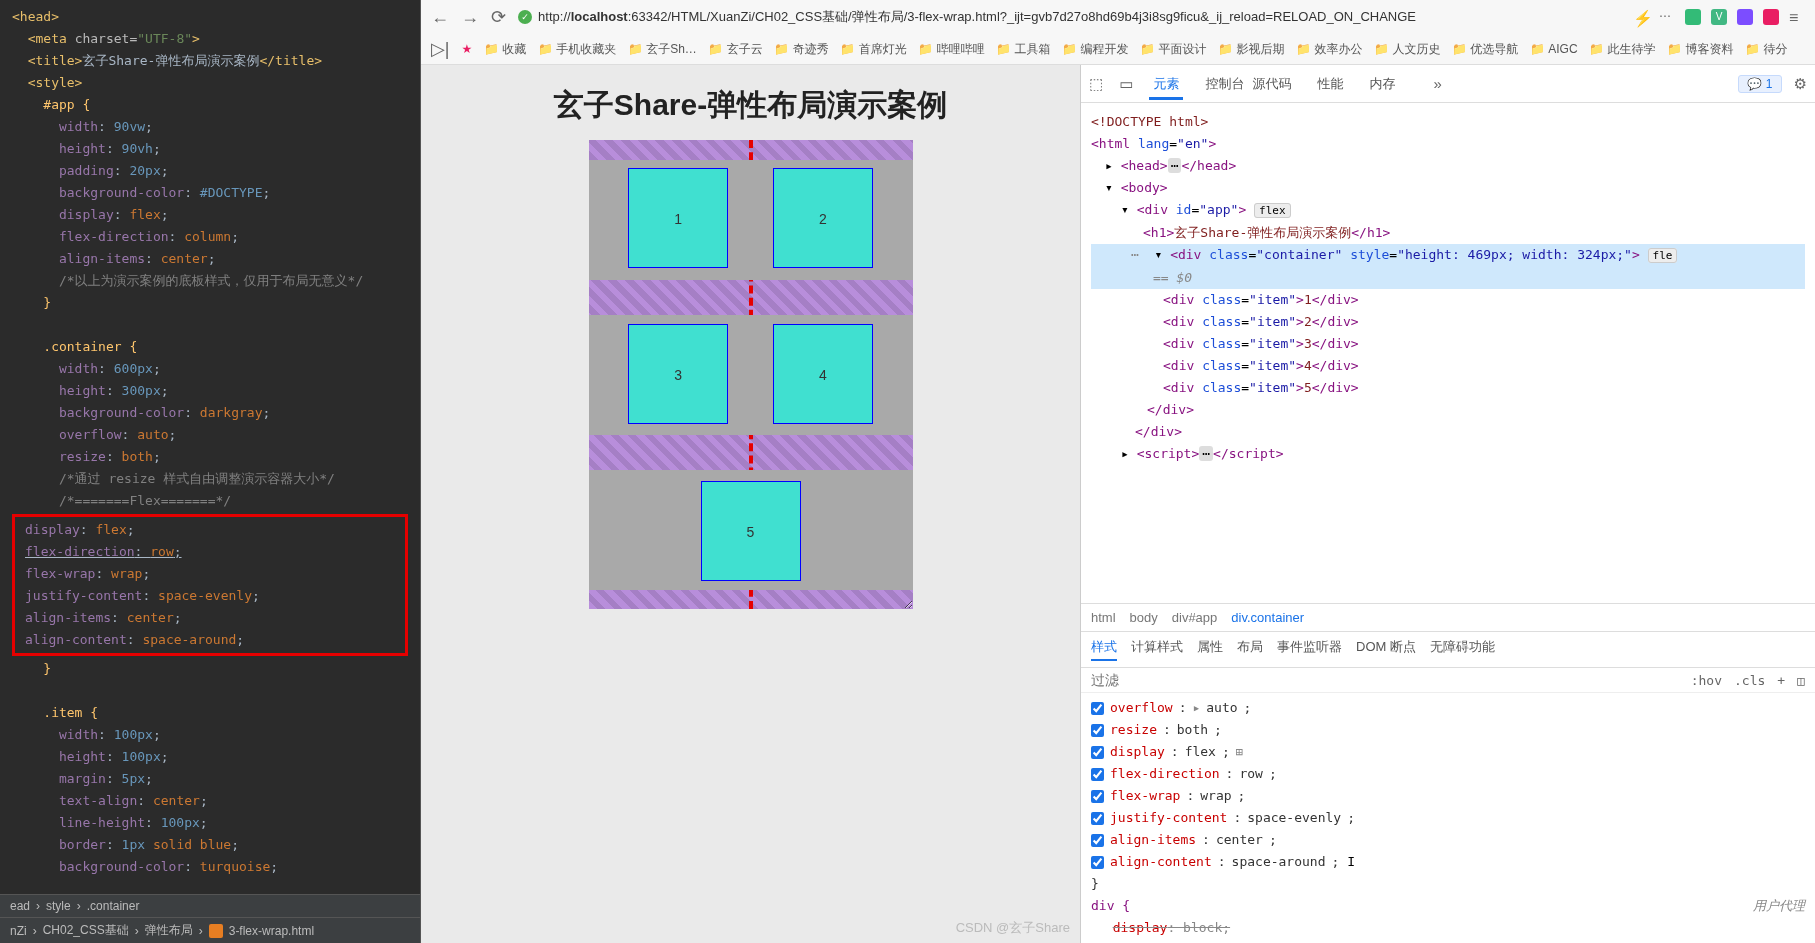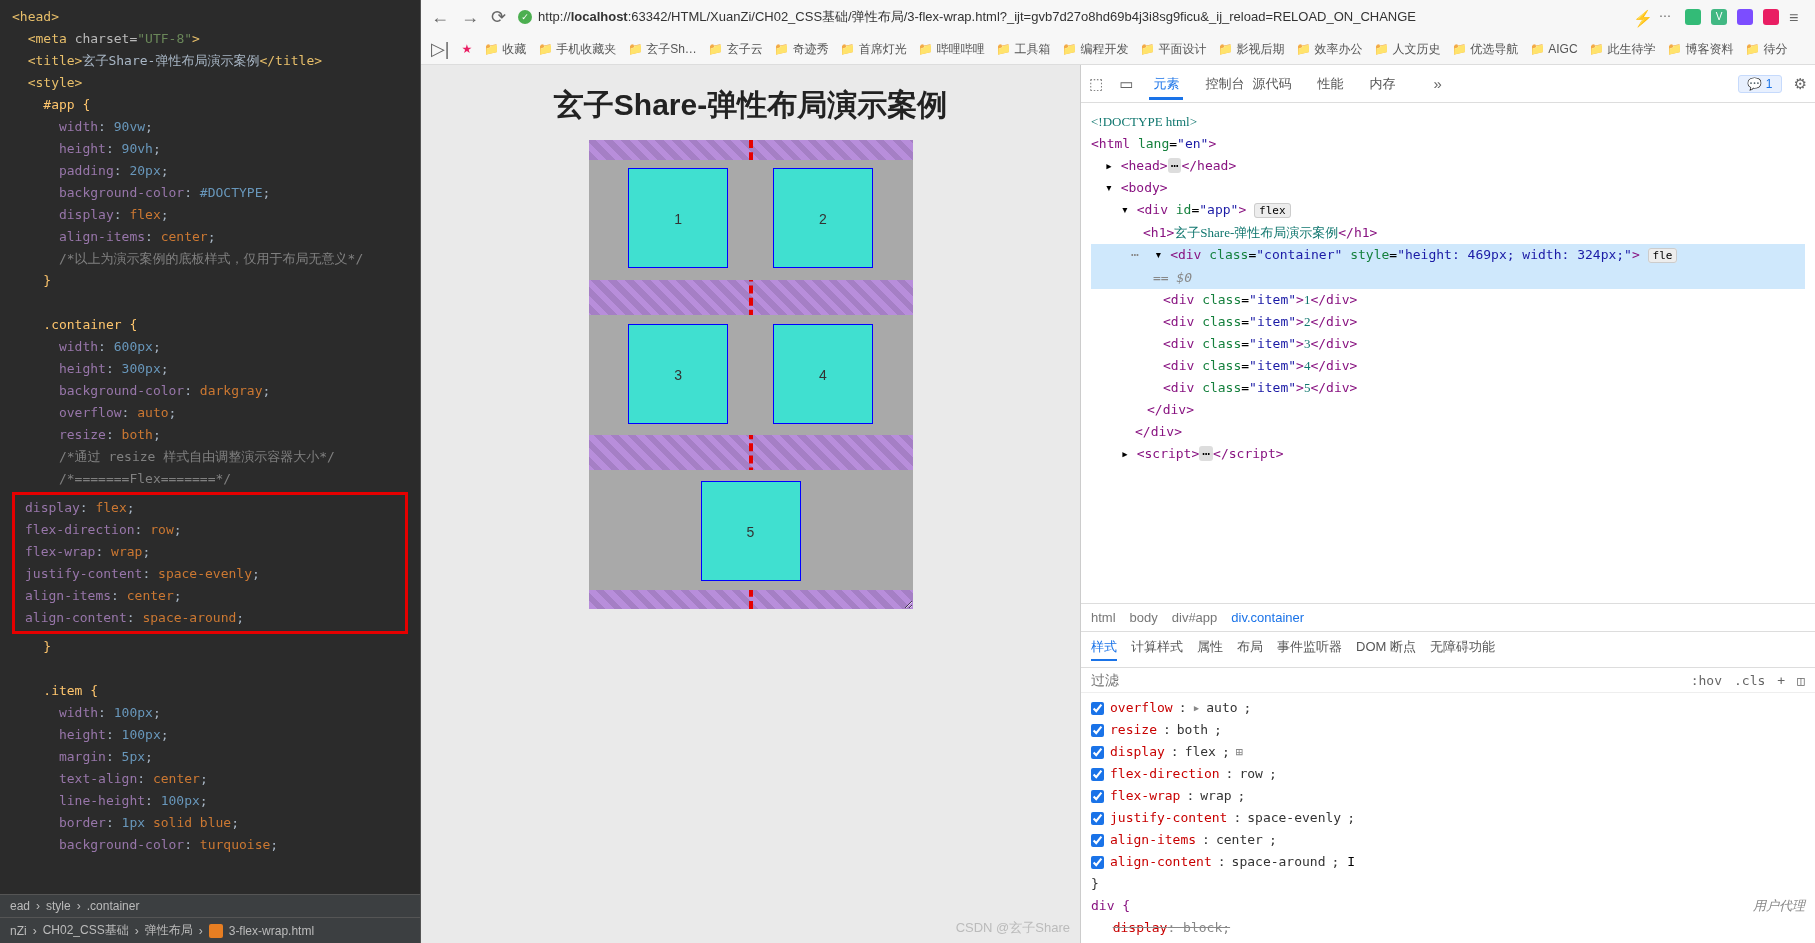--- a/index.html
+++ b/index.html
@@ -55,23 +55,23 @@
 .dt-header { display: flex; align-items: center; border-bottom: 1px solid #ddd; height: 38px; padding: 0 8px; gap: 16px; }
 .dt-header .tab { color: #555; padding: 6px 4px; }
 .dt-header .tab.active { color: #1a73e8; border-bottom: 3px solid #1a73e8; }
 .dt-icon { color: #666; font-size: 15px; }
 .dt-right { margin-left: auto; display: flex; gap: 12px; align-items: center; }
 .badge { background: #e8f0fe; color: #1a73e8; border-radius: 3px; padding: 1px 8px; display: flex; gap: 4px; align-items: center; font-size: 12px; border: 1px solid #c6dafc; }
 
 .elements-tree { flex: 1; padding: 8px 10px; font-family: Consolas, monospace; font-size: 13px; line-height: 22px; overflow: auto; }
 .tree-line { white-space: pre; }
 .e-tag { color: #881280; }
-.e-attr { color: #15803d; }
+.e-attr { color: #1d4ed8; }
 .e-val { color: #1a1aa6; }
-.e-txt { color: #0f766e; font-family: Liberation Serif, serif; }
+.e-txt { color: #7f1d1d; }
 .e-flex { background: #ededed; border: 1px solid #ccc; border-radius: 3px; padding: 0 4px; font-size: 11px; }
 .e-sel-row { background: #cfe8fc; }
 .e-dots { background: #ddd; border-radius: 3px; padding: 0 3px; }
 
 .crumbs { border-top: 1px solid #ddd; padding: 6px 10px; display: flex; gap: 14px; color: #777; }
 .crumbs .active { color: #1a73e8; }
 
 .styles-bar { border-top: 1px solid #ddd; display: flex; gap: 14px; padding: 6px 10px; color: #555; }
 .styles-bar .active { color: #1a73e8; border-bottom: 2px solid #1a73e8; padding-bottom: 3px; }
 
@@ -99,35 +99,36 @@
         <div class="code-line"><span class="t-tag">&lt;head&gt;</span></div>
         <div class="code-line"><span class="t-txt">  </span><span class="t-tag">&lt;meta </span><span class="t-attr">charset=</span><span class="t-str">"UTF-8"</span><span class="t-tag">&gt;</span></div>
         <div class="code-line"><span class="t-txt">  </span><span class="t-tag">&lt;title&gt;</span><span class="t-txt">玄子Share-弹性布局演示案例</span><span class="t-tag">&lt;/title&gt;</span></div>
         <div class="code-line"><span class="t-txt">  </span><span class="t-tag">&lt;style&gt;</span></div>
         <div class="code-line"><span class="t-txt">    </span><span class="t-sel">#app {</span></div>
         <div class="code-line"><span class="t-txt">      </span><span class="t-prop">width</span><span class="t-txt">: </span><span class="t-num">90vw</span><span class="t-txt">;</span></div>
         <div class="code-line"><span class="t-txt">      </span><span class="t-prop">height</span><span class="t-txt">: </span><span class="t-num">90vh</span><span class="t-txt">;</span></div>
         <div class="code-line"><span class="t-txt">      </span><span class="t-prop">padding</span><span class="t-txt">: </span><span class="t-num">20px</span><span class="t-txt">;</span></div>
         <div class="code-line"><span class="t-txt">      </span><span class="t-prop">background-color</span><span class="t-txt">: </span><span class="t-num">#DOCTYPE</span><span class="t-txt">;</span></div>
         <div class="code-line"><span class="t-txt">      </span><span class="t-prop">display</span><span class="t-txt">: </span><span class="t-kw">flex</span><span class="t-txt">;</span></div>
+        <div class="code-line"><span class="t-txt">      </span><span class="t-prop">flex-direction</span><span class="t-txt">: </span><span class="t-kw">column</span><span class="t-txt">;</span></div>
         <div class="code-line"><span class="t-txt">      </span><span class="t-prop">align-items</span><span class="t-txt">: </span><span class="t-kw">center</span><span class="t-txt">;</span></div>
         <div class="code-line"><span class="t-txt">      </span><span class="t-cmt">/*以上为演示案例的底板样式，仅用于布局无意义*/</span></div>
         <div class="code-line"><span class="t-txt">    </span><span class="t-sel">}</span></div>
         <div class="code-line"><span class="t-txt"> </span></div>
         <div class="code-line"><span class="t-txt">    </span><span class="t-sel">.container {</span></div>
         <div class="code-line"><span class="t-txt">      </span><span class="t-prop">width</span><span class="t-txt">: </span><span class="t-num">600px</span><span class="t-txt">;</span></div>
         <div class="code-line"><span class="t-txt">      </span><span class="t-prop">height</span><span class="t-txt">: </span><span class="t-num">300px</span><span class="t-txt">;</span></div>
         <div class="code-line"><span class="t-txt">      </span><span class="t-prop">background-color</span><span class="t-txt">: </span><span class="t-kw">darkgray</span><span class="t-txt">;</span></div>
         <div class="code-line"><span class="t-txt">      </span><span class="t-prop">overflow</span><span class="t-txt">: </span><span class="t-kw">auto</span><span class="t-txt">;</span></div>
         <div class="code-line"><span class="t-txt">      </span><span class="t-prop">resize</span><span class="t-txt">: </span><span class="t-kw">both</span><span class="t-txt">;</span></div>
         <div class="code-line"><span class="t-txt">      </span><span class="t-cmt">/*通过 resize 样式自由调整演示容器大小*/</span></div>
         <div class="code-line"><span class="t-txt">      </span><span class="t-cmt">/*=======Flex=======*/</span></div>
         <div class="hl-box">
           <div class="code-line" style="padding-left: 6px;"><span class="t-prop">display</span><span class="t-txt">: </span><span class="t-kw">flex</span><span class="t-txt">;</span></div>
-          <div class="code-line" style="padding-left: 6px;"><span class="t-prop">flex-direction</span><span class="t-txt">: </span><span class="t-kw">row</span><span class="t-txt">;</span></div>
+          <div class="code-line" style="padding-left: 6px; text-decoration: underline;"><span class="t-prop">flex-direction</span><span class="t-txt">: </span><span class="t-kw">row</span><span class="t-txt">;</span></div>
           <div class="code-line" style="padding-left: 6px;"><span class="t-prop">flex-wrap</span><span class="t-txt">: </span><span class="t-kw">wrap</span><span class="t-txt">;</span></div>
           <div class="code-line" style="padding-left: 6px;"><span class="t-prop">justify-content</span><span class="t-txt">: </span><span class="t-kw">space-evenly</span><span class="t-txt">;</span></div>
           <div class="code-line" style="padding-left: 6px;"><span class="t-prop">align-items</span><span class="t-txt">: </span><span class="t-kw">center</span><span class="t-txt">;</span></div>
           <div class="code-line" style="padding-left: 6px;"><span class="t-prop">align-content</span><span class="t-txt">: </span><span class="t-kw">space-around</span><span class="t-txt">;</span></div>
         </div>
         <div class="code-line"><span class="t-txt">    </span><span class="t-sel">}</span></div>
         <div class="code-line"><span class="t-txt"> </span></div>
         <div class="code-line"><span class="t-txt">    </span><span class="t-sel">.item {</span></div>
         <div class="code-line"><span class="t-txt">      </span><span class="t-prop">width</span><span class="t-txt">: </span><span class="t-num">100px</span><span class="t-txt">;</span></div>
         <div class="code-line"><span class="t-txt">      </span><span class="t-prop">height</span><span class="t-txt">: </span><span class="t-num">100px</span><span class="t-txt">;</span></div>

